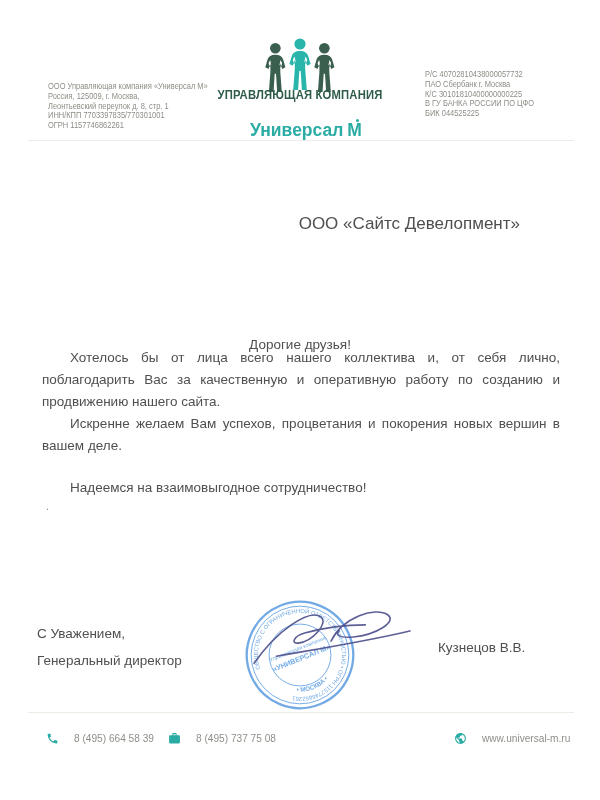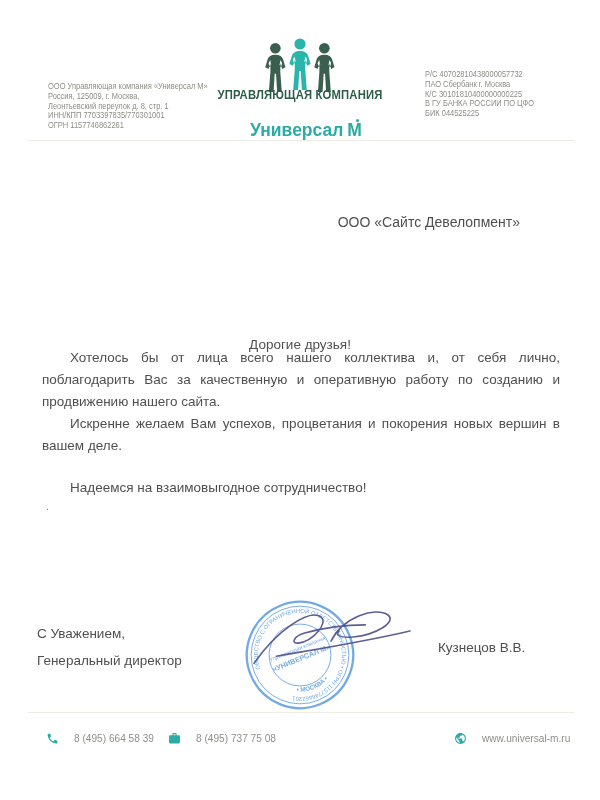--- a/index.html
+++ b/index.html
@@ -18,21 +18,21 @@
            color:#2e5c49;letter-spacing:.2px;transform:scaleX(.9);transform-origin:center;text-align:center;}
   .brandname{position:absolute;left:12px;right:0;top:101px;font-size:17.5px;font-weight:600;
              color:#2aaca4;margin-top:19px;}
   .brandname .m{position:relative;margin-left:4px;}
   .brandname .m::after{content:'';position:absolute;width:3px;height:3px;border-radius:50%;
              background:#2aaca4;top:-1px;left:58%;}
   .sep{position:absolute;left:28px;width:546px;height:1px;background:#eeeae4;}
   .sep-top{top:140px;}
   .sep-bottom{top:712px;}
   
-  .recipient{position:absolute;right:80px;top:214px;font-size:14px;color:#4f4f4f;}
+  .recipient{position:absolute;right:80px;top:214px;font-size:17px;color:#4f4f4f;}
   .salutation{position:absolute;left:0;right:0;top:322px;text-align:center;font-size:13.5px;color:#4f4f4f;margin-top:15px;}
   .body-text{position:absolute;left:42px;top:347px;width:518px;font-size:13.5px;
              line-height:22px;color:#4f4f4f;text-align:justify;}
   .body-text p{margin:0;text-indent:28px;}
   .body-text p.gap{margin-top:20px;}
   .stray{position:absolute;left:46px;top:500px;font-size:11px;color:#8a8a8a;}
   
   .closing{position:absolute;left:37px;top:620px;font-size:13.5px;line-height:27px;color:#4f4f4f;}
   .signer{position:absolute;left:438px;top:640px;font-size:13.5px;color:#4f4f4f;}
   .stamp{position:absolute;left:242px;top:597px;width:116px;height:116px;opacity:.85;}

